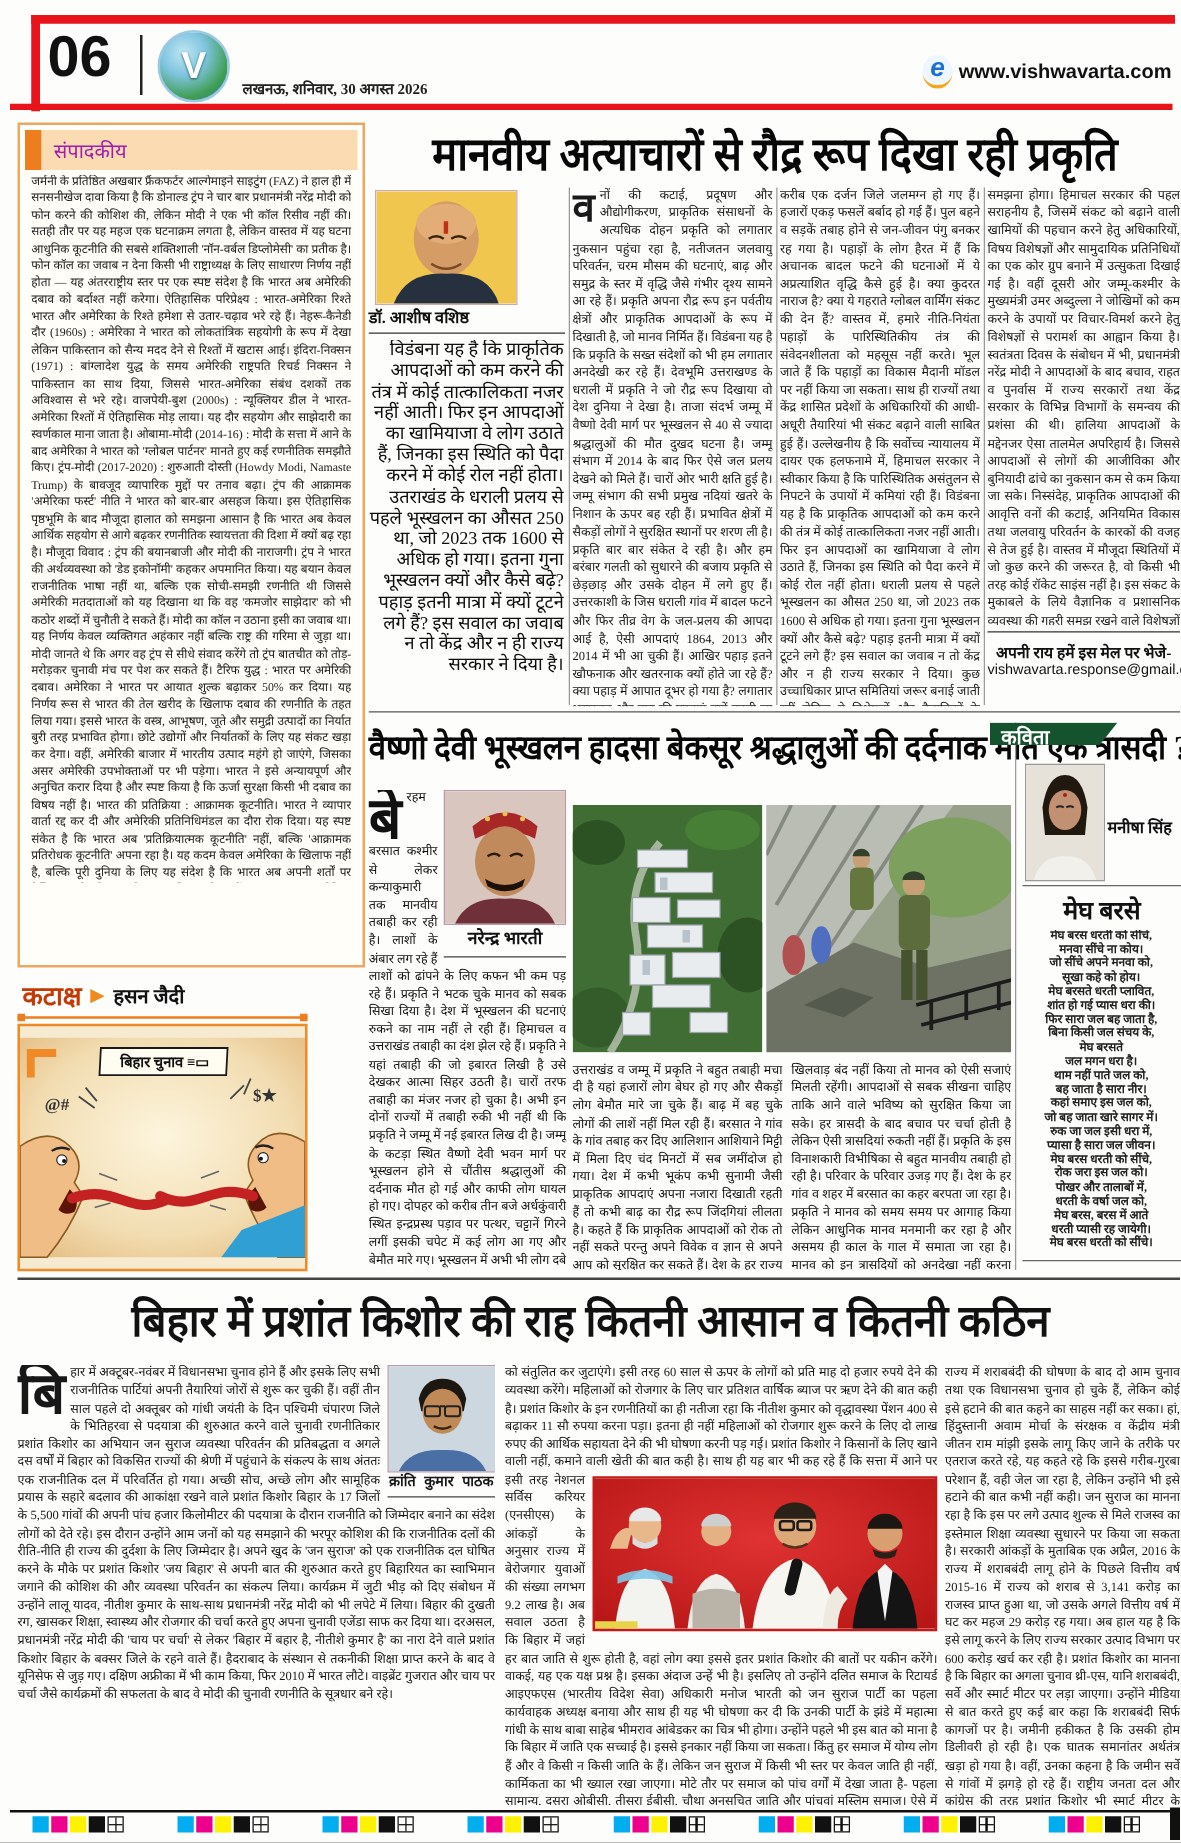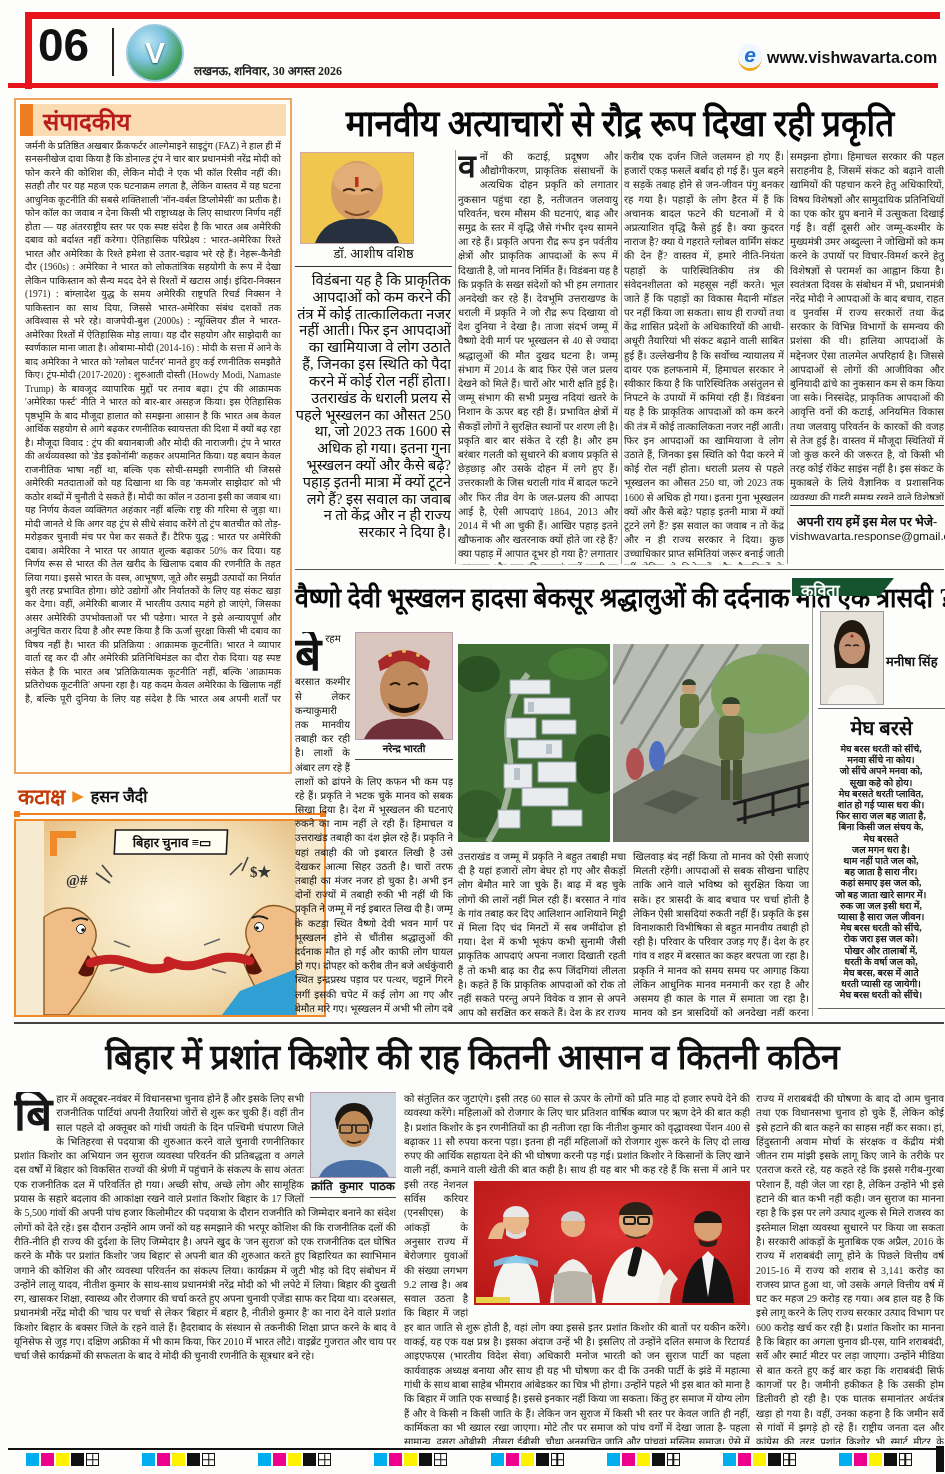--- a/index.html
+++ b/index.html
@@ -26,42 +26,42 @@
            font-size:16px;font-weight:bold;color:#111;display:flex;align-items:center;gap:5px;}
   .e-icon{display:inline-block;width:24px;height:24px;border-radius:50%;color:#1d6fd6;
           font-style:italic;font-weight:bold;font-size:21px;line-height:22px;text-align:center;
           border-bottom:3px solid #f2a81d;background:#eef6ff;}
 
   
   .ed-box{position:absolute;left:14px;top:98px;width:278px;height:676px;
           border:2px solid #eda763;background:#fffef9;box-sizing:border-box;overflow:hidden;}
   .ed-bar{height:32px;background:#fbdcb2;display:flex;align-items:center;margin:4px;}
   .ed-bar .sq{width:13px;height:32px;background:#ee7d1f;margin-right:10px;}
-  .ed-bar .lbl{font-size:24px;font-weight:bold;color:#b91c1c;}
+  .ed-bar .lbl{font-size:16px;font-weight:normal;color:#a21caf;}
   .ed-head{text-align:center;font-size:27px;font-weight:bold;margin:6px 4px 6px 4px;color:#0a0a0a;}
   .ed-body{margin:0 9px;font-size:9.5px;line-height:1.42;text-align:justify;color:#1b1b1b;height:566px;overflow:hidden;}
 
   
-  .kt{position:absolute;left:14px;top:782px;width:312px;height:236px;}
+  .kt{position:absolute;left:14px;top:782px;width:232px;height:236px;}
   .kt-head{display:flex;align-items:center;gap:7px;padding-left:4px;}
   .kt-lbl{font-size:21px;font-weight:bold;color:#c33a06;}
   .kt-arrow{color:#f08a1e;font-size:15px;}
   .kt-artist{font-size:16px;font-weight:bold;color:#111;}
   .kt-rule{height:2px;background:#ee7d1f;margin:3px 0 4px 0;position:relative;}
   .kt-rule:before,.kt-rule:after{content:"";position:absolute;top:-2px;width:6px;height:6px;background:#ee7d1f;}
   .kt-rule:before{left:0;} .kt-rule:after{right:0;}
   .kt-box{border:2px solid #f0insp8a28;border:2px solid #f08a28;height:198px;box-sizing:border-box;background:#f6ead0;}
 
   
   .m-head{position:absolute;left:295px;top:96px;width:650px;height:52px;text-align:center;
           font-size:37px;font-weight:bold;white-space:nowrap;transform:scaleX(.9);transform-origin:center;
           color:#070707;}
   .m-photo{position:absolute;left:300px;top:152px;width:112px;height:90px;overflow:hidden;border:1px solid #caa;}
-  .m-cap{position:absolute;left:295px;top:244px;width:157px;height:22px;text-align:center;
-         font-size:13px;font-weight:normal;border-bottom:1.5px solid #333;}
+  .m-cap{position:absolute;left:295px;top:244px;width:157px;height:22px;text-align:left;
+         font-size:13px;font-weight:bold;border-bottom:1.5px solid #333;}
   .pullq{position:absolute;left:295px;top:272px;width:156px;height:292px;font-size:14.5px;line-height:1.16;
          text-align:right;color:#0d0d0d;overflow:hidden;}
   .mcol{position:absolute;top:150px;height:415px;font-size:10px;line-height:1.42;text-align:justify;
         overflow:hidden;color:#191919;}
   .mc1{left:458px;width:160px;}
   .mc2{left:624px;width:160px;}
   .mc3{left:790px;width:154px;height:350px;}
   .vr{position:absolute;width:1px;background:#999;}
   .fb{position:absolute;left:790px;top:505px;width:154px;border-top:1.5px solid #333;padding-top:7px;
       text-align:center;}
@@ -71,21 +71,21 @@
   .dropcap.big{font-size:46px;}
 
   .hr1{position:absolute;left:295px;top:569px;width:649px;height:1px;background:#555;}
 
   
   .a2-head{position:absolute;left:295px;top:578px;width:516px;height:44px;font-size:27px;font-weight:bold;
            white-space:nowrap;transform:scaleX(.92);transform-origin:left;color:#070707;}
   .a2-intro{position:absolute;left:295px;top:632px;width:158px;height:384px;font-size:10px;line-height:1.42;
             text-align:justify;overflow:hidden;}
   .a2-au{float:right;width:98px;margin:0 0 4px 5px;text-align:center;}
-  .a2-au .cap{font-size:10px;font-weight:bold;border-bottom:1.5px solid #444;padding:2px 0 3px 0;}
+  .a2-au .cap{font-size:14px;font-weight:bold;border-bottom:1.5px solid #444;padding:2px 0 3px 0;}
   .ph{display:block;border:1px solid #b9a;}
   .a2-p1{position:absolute;left:458px;top:644px;width:152px;height:198px;overflow:hidden;}
   .a2-p2{position:absolute;left:613px;top:644px;width:196px;height:198px;overflow:hidden;}
   .a2col{position:absolute;top:850px;height:166px;font-size:10px;line-height:1.42;text-align:justify;overflow:hidden;}
   .a2c2{left:458px;width:168px;}
   .a2c3{left:633px;width:176px;}
 
   
   .p-rule{position:absolute;left:812px;top:578px;width:1px;height:438px;background:#999;}
   .p-bar{position:absolute;left:792px;top:578px;width:102px;height:18px;background:#14532d;color:#fff;

